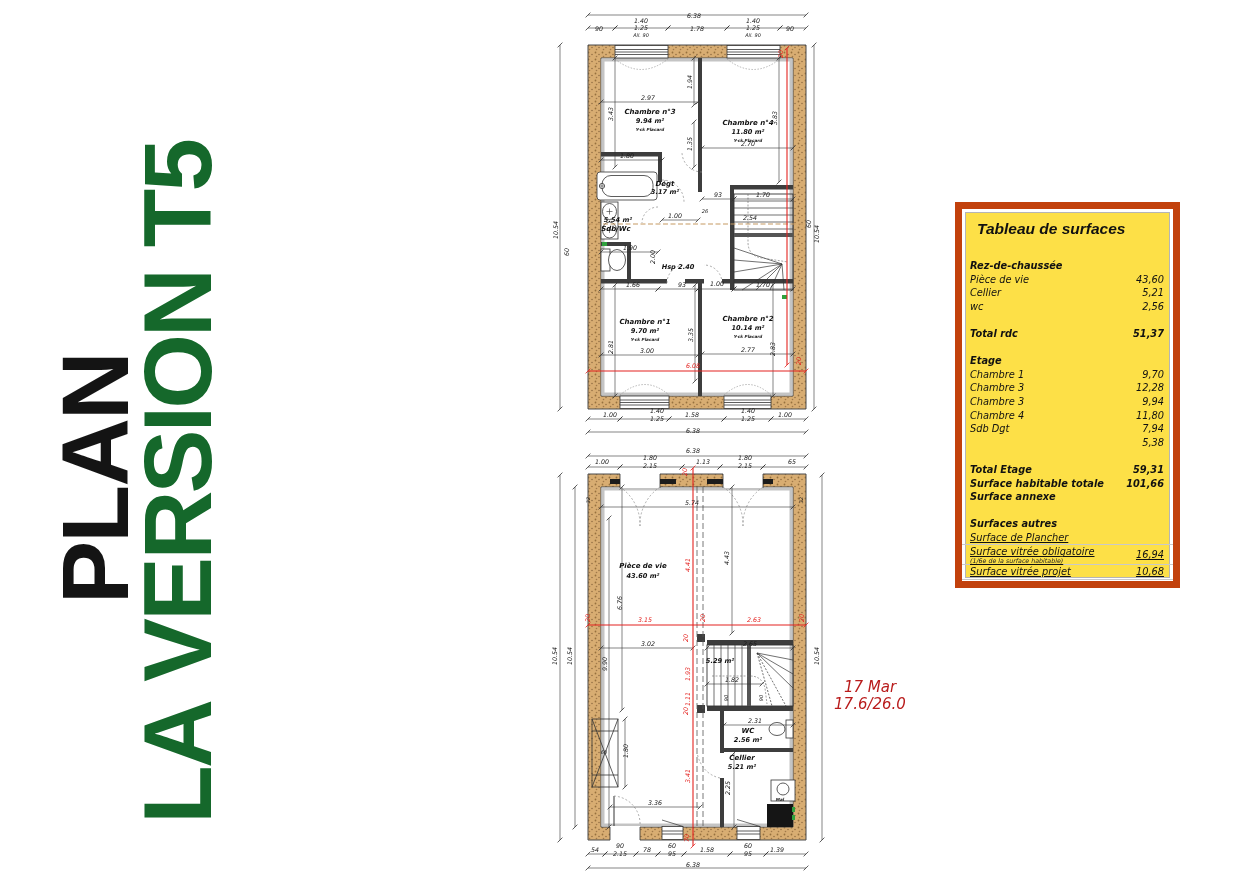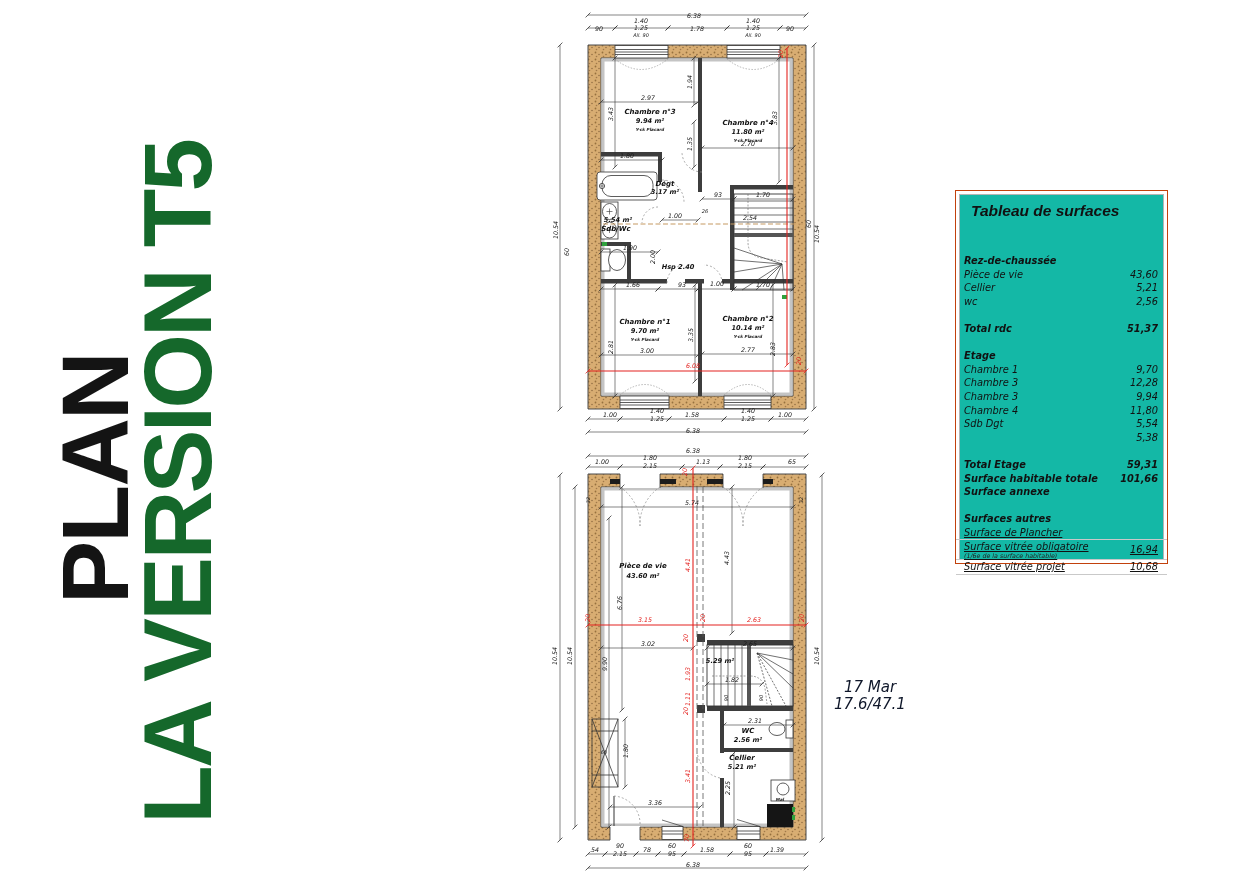--- a/index.html
+++ b/index.html
@@ -5,28 +5,28 @@
   html,body{margin:0;padding:0;background:#fff;}
   .canvas{position:relative;width:1256px;height:888px;background:#fff;overflow:hidden;
           font-family:"DejaVu Sans",sans-serif;}
   
   .vtitle{position:absolute;transform-origin:0 0;transform:rotate(-90deg);
           font-family:"Liberation Sans",sans-serif;font-weight:900;white-space:nowrap;line-height:0.8;}
   #title-plan{left:57px;top:604px;font-size:95px;letter-spacing:-2px;color:#141414;}
   #title-version{left:140px;top:824px;font-size:96px;letter-spacing:-3px;}
   
   #note{position:absolute;left:828px;top:679px;width:84px;text-align:center;font-style:italic;
-        font-size:15px;color:#0f172a;line-height:1.12;}
+        font-size:15px;color:#b91c1c;line-height:1.12;}
   
-  #surface-table{position:absolute;left:955px;top:190px;width:211px;height:372px;background:#14b8a6;
-      border:1px solid #c2410c;box-shadow:inset 0 0 0 3px #fff, inset 0 0 0 4px #b5b5b5;
+  #surface-table{position:absolute;left:955px;top:202px;width:211px;height:372px;background:#fde047;
+      border:7px solid #c2410c;box-shadow:inset 0 0 0 3px #fff, inset 0 0 0 4px #b5b5b5;
       color:#111;}
   .t-title{margin:11px 0 0 15px;font-weight:bold;font-style:italic;font-size:15.5px;
       font-family:"Liberation Sans",sans-serif;}
-  .t-rows{margin-top:34px;}
+  .t-rows{margin-top:21px;}
   .t-row{display:flex;justify-content:space-between;align-items:center;
       padding:0 9px 0 8px;font-style:italic;font-size:9.8px;line-height:13.6px;min-height:13.6px;}
   .t-row .lab{display:block;}
   .t-row .sub{display:block;font-size:6.3px;line-height:7px;margin-top:-2px;color:#222;}
   .t-row.bold{font-weight:bold;}
   .t-row.hr{border-bottom:1px solid #c9c9c9;text-decoration:underline;}
   .t-sp{height:13.6px;}
   .t-row .val{font-weight:inherit;}
   
   .plansvg{position:absolute;}
@@ -528,21 +528,21 @@
         <text x="138" y="226" text-anchor="middle" class="dim red" transform="rotate(-90 138 226)">1.93</text>
         <text x="138" y="251" text-anchor="middle" class="dim red" transform="rotate(-90 138 251)">1.11</text>
         <text x="136" y="263" text-anchor="middle" class="dim red" transform="rotate(-90 136 263)">20</text>
         <text x="138" y="328" text-anchor="middle" class="dim red" transform="rotate(-90 138 328)">3.41</text>
         <text x="137" y="390" text-anchor="middle" class="dim red" transform="rotate(-90 137 390)">70</text>
       </g>
   </svg>
 
   <div id="note">
     <div>17 Mar</div>
-    <div>17.6/47.1</div>
+    <div>17.6/26.0</div>
   </div>
 
   <div id="surface-table">
     <div class="t-title">Tableau de surfaces</div>
     <div class="t-rows" id="t-rows">
         <div class="t-row bold">
           <span class="lab">Rez-de-chaussée</span>
           <span class="val"></span>
         </div>
         <div class="t-row">
@@ -578,21 +578,21 @@
         <div class="t-row">
           <span class="lab">Chambre 3</span>
           <span class="val">9,94</span>
         </div>
         <div class="t-row">
           <span class="lab">Chambre 4</span>
           <span class="val">11,80</span>
         </div>
         <div class="t-row">
           <span class="lab">Sdb Dgt</span>
-          <span class="val">5,54</span>
+          <span class="val">7,94</span>
         </div>
         <div class="t-row">
           <span class="lab"></span>
           <span class="val">5,38</span>
         </div>
         <div class="t-sp"></div>
         <div class="t-row bold">
           <span class="lab">Total Etage</span>
           <span class="val">59,31</span>
         </div>

